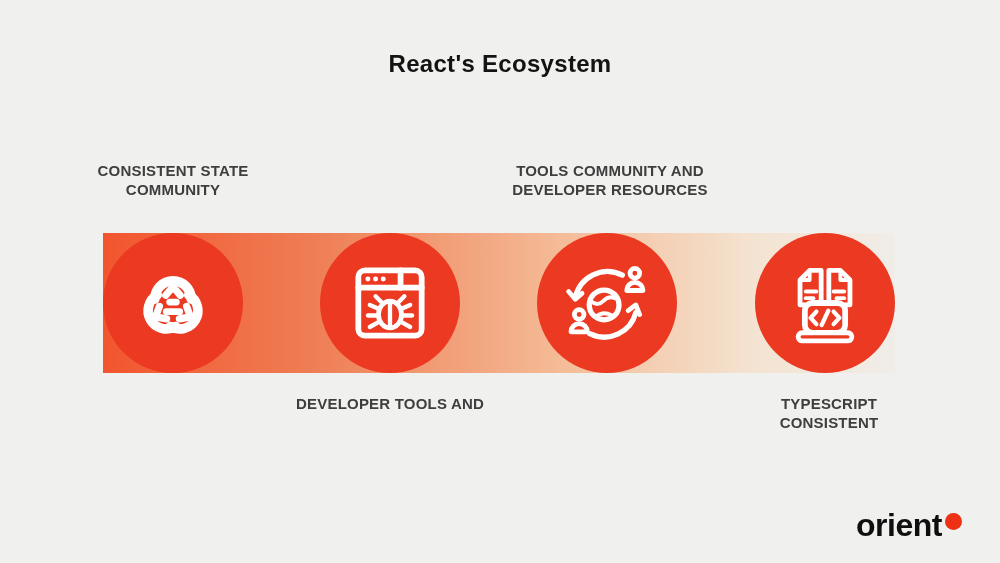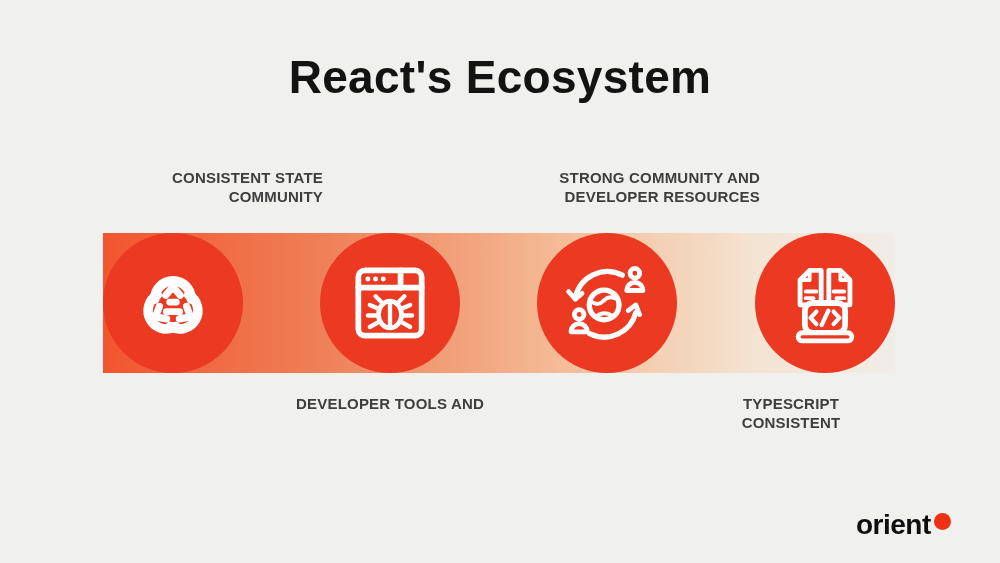--- a/index.html
+++ b/index.html
@@ -10,21 +10,21 @@
     background: #F0F0EE;
     overflow: hidden;
     font-family: "Liberation Sans", "DejaVu Sans", sans-serif;
   }
   .page-title {
     position: absolute;
     top: 50px; left: 0;
     width: 1000px;
     margin: 0;
     text-align: center;
-    font-size: 46px;
+    font-size: 24px;
     font-weight: 700;
     letter-spacing: 0.3px;
     color: #131313;
   }
   .band {
     position: absolute;
     left: 103px; top: 233px;
     width: 792px; height: 140px;
     background: linear-gradient(90deg,
       #F2552E 0%,
@@ -51,35 +51,35 @@
   .item-label {
     position: absolute;
     width: 300px;
     text-align: center;
     font-size: 15px;
     font-weight: 700;
     letter-spacing: 0.2px;
     line-height: 19px;
     color: #3E3E3E;
   }
-  .above { top: 168px; text-align: right; }
+  .above { top: 161px; }
   .below { top: 394px; }
   .l1 { left: 23px; }
   .l2 { left: 240px; text-align: center; }
   .l3 { left: 460px; }
-  .l4 { left: 641px; }
+  .l4 { left: 679px; }
   .item-label span { display: block; }
   .brand-logo {
     position: absolute;
     left: 856px; top: 506px;
     display: flex;
     align-items: flex-start;
   }
   .brand-logo-text {
-    font-size: 28px;
+    font-size: 32px;
     font-weight: 700;
     letter-spacing: -0.5px;
     color: #0F0F0F;
     line-height: 38px;
   }
   .brand-logo-dot {
     width: 17px; height: 17px;
     border-radius: 50%;
     background: #EE3014;
     margin-left: 3px;
@@ -94,21 +94,21 @@
   <h1 class="page-title">React's Ecosystem</h1>
 
   <div class="band"></div>
 
   <div class="item-label above l1">
     <span>CONSISTENT STATE</span>
     <span>COMMUNITY</span>
   </div>
 
   <div class="item-label above l3">
-    <span>STRONG COMMUNITY AND</span>
+    <span>TOOLS COMMUNITY AND</span>
     <span>DEVELOPER RESOURCES</span>
   </div>
 
   <div class="circle c1">
     <svg viewBox="0 0 100 100" fill="none" stroke="#FFFFFF" stroke-linecap="round" stroke-linejoin="round">
       <g id="arch-unit">
         <path d="M31 46 A 19 19 0 0 1 69 46" stroke-width="10"></path>
         <path d="M42.5 42 L50 33 L57.5 42" stroke-width="7.5"></path>
       </g>
       <use href="#arch-unit" transform="rotate(120 50 54)"></use>

